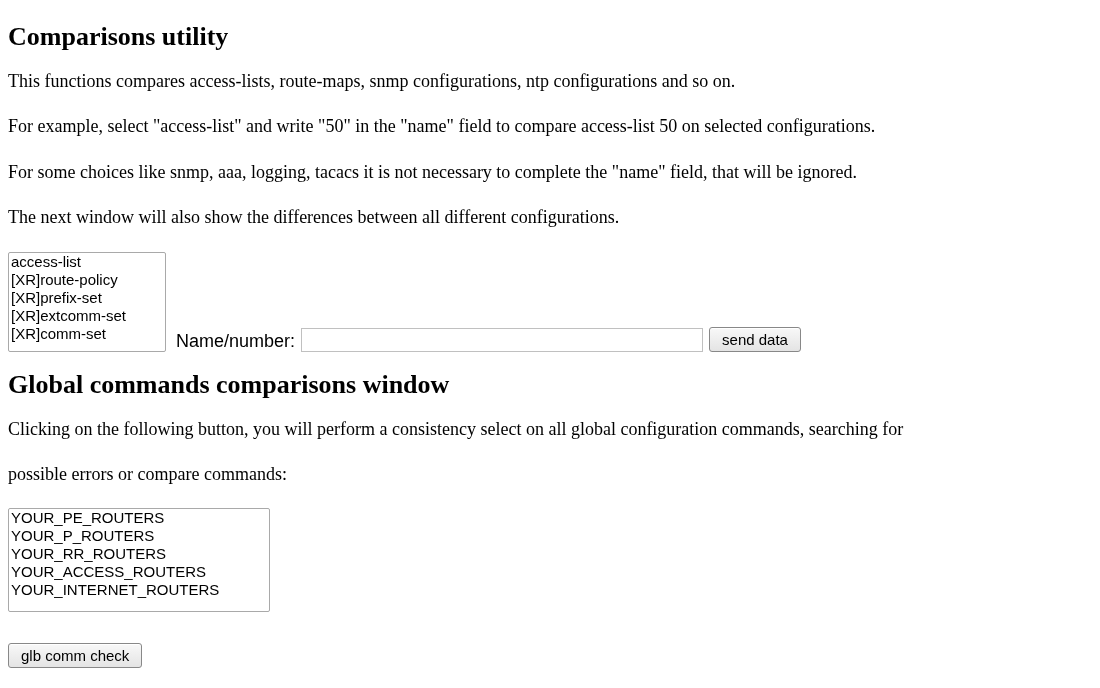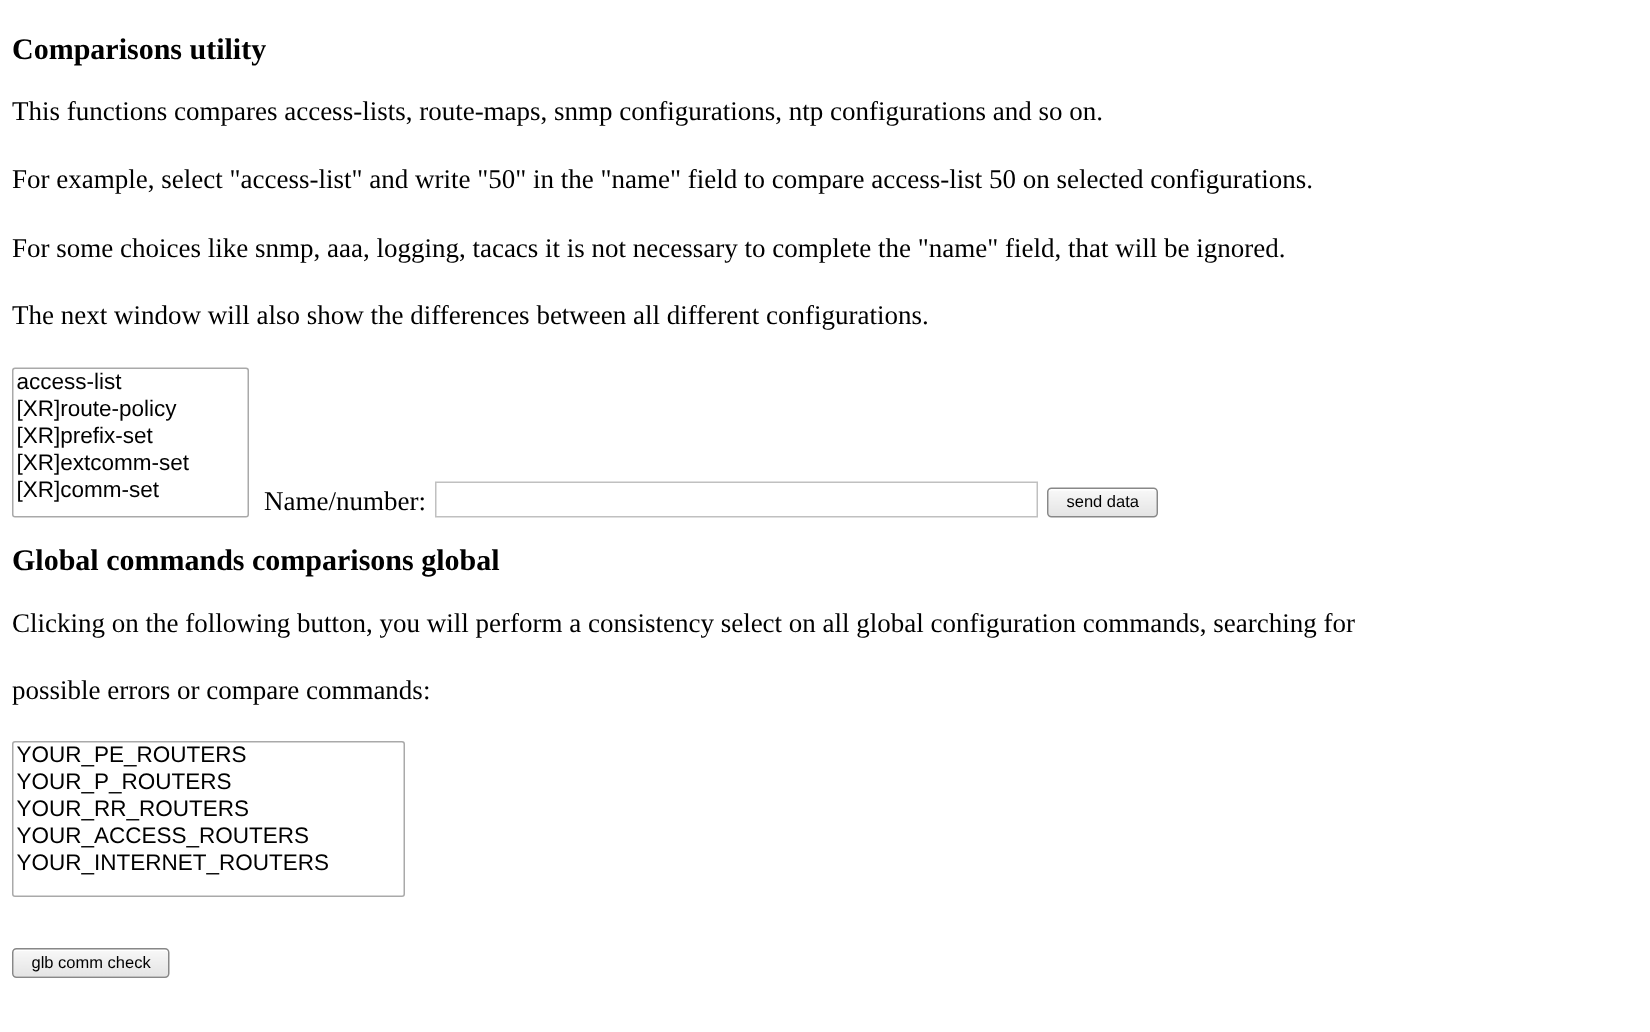--- a/index.html
+++ b/index.html
@@ -5,21 +5,21 @@
     body {
       font-family: 'Times New Roman', serif;
       font-size: 18px;
       color: #000;
       margin: 0;
       padding: 8px;
       width: 1100px;
       box-sizing: border-box;
     }
     h2 {
-      font-size: 20px;
+      font-size: 26px;
       font-weight: bold;
       margin: 14px 0 18px 0;
     }
     p {
       margin: 0 0 22px 0;
       line-height: 1.3;
     }
     .form-row {
       display: flex;
       align-items: flex-end;
@@ -38,36 +38,36 @@
     }
     .select-routers {
       width: 262px;
       height: 104px;
       margin-bottom: 14px;
     }
     select option {
       padding: 0 2px;
     }
     label {
-      font-family: Liberation Serif, serif;
+      font-family: Liberation Sans, sans-serif;
       font-size: 18px;
       margin-left: 4px;
     }
     input[type="text"] {
       font-family: Arial, sans-serif;
       font-size: 13px;
       width: 392px;
       height: 22px;
       border: 1px solid #c0c0c0;
       background: #fff;
       padding: 0 4px;
     }
     button {
       font-family: Arial, sans-serif;
-      font-size: 11px;
+      font-size: 15px;
       padding: 3px 12px;
       border: 1px solid #888;
       background: linear-gradient(to bottom, #f8f8f8, #e4e4e4);
       border-radius: 3px;
       cursor: pointer;
       box-shadow: inset 0 1px 0 #fff;
     }
     .glb-btn-wrap {
       margin-top: 16px;
     }
@@ -90,21 +90,21 @@
       <option>[XR]route-policy</option>
       <option>[XR]prefix-set</option>
       <option>[XR]extcomm-set</option>
       <option>[XR]comm-set</option>
     </select>
   <label>Name/number:</label>
   <input type="text" value="" style="">
   <button type="button">send data</button>
 </div>
 
-<h2>Global commands comparisons global</h2>
+<h2>Global commands comparisons window</h2>
 
 <p>Clicking on the following button, you will perform a consistency select on all global configuration commands, searching for</p>
 <p>possible errors or compare commands:</p>
 
 <select multiple="" class="select-routers">
     <option>YOUR_PE_ROUTERS</option>
     <option>YOUR_P_ROUTERS</option>
     <option>YOUR_RR_ROUTERS</option>
     <option>YOUR_ACCESS_ROUTERS</option>
     <option>YOUR_INTERNET_ROUTERS</option>

